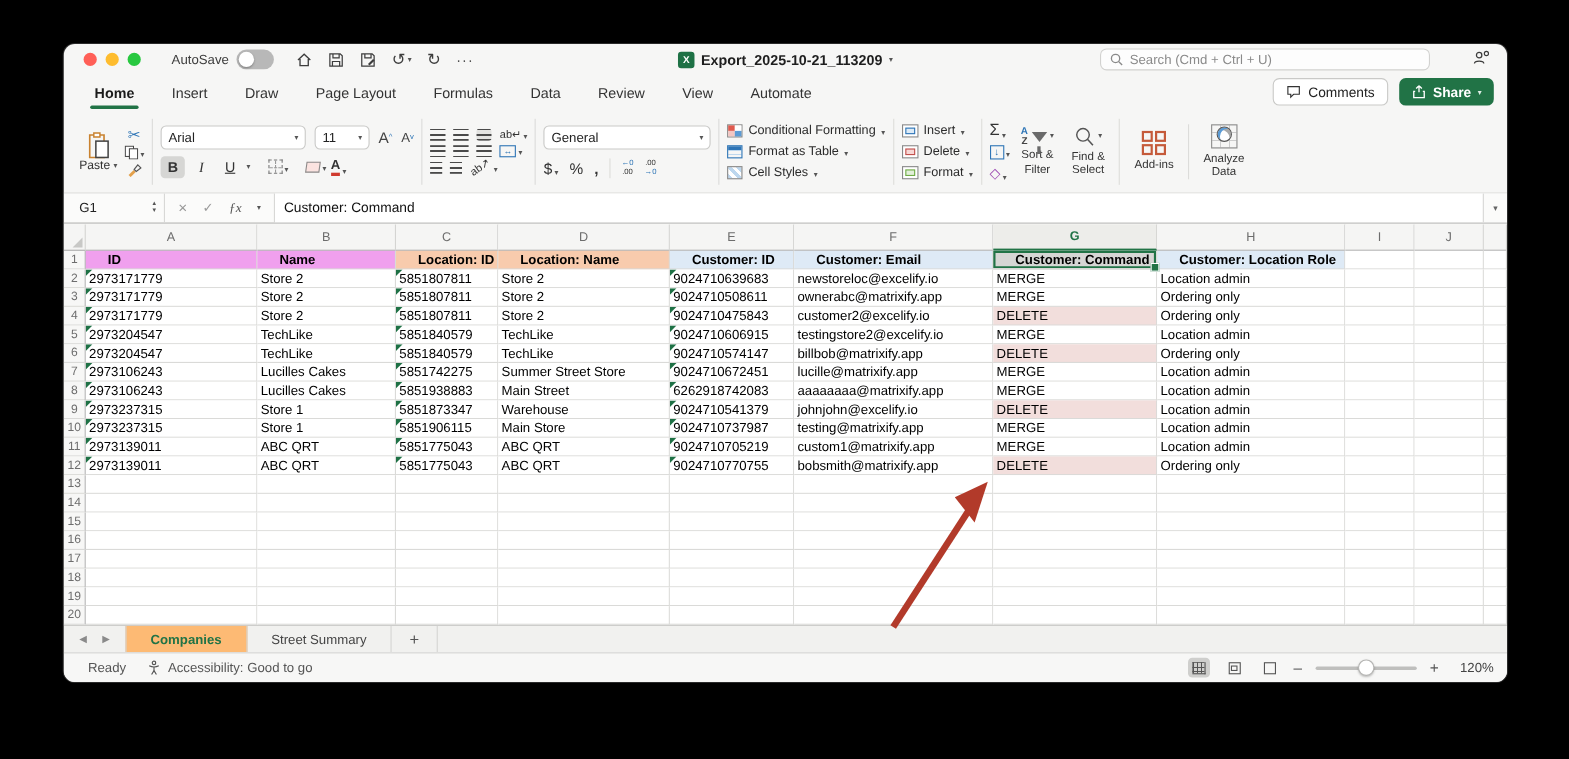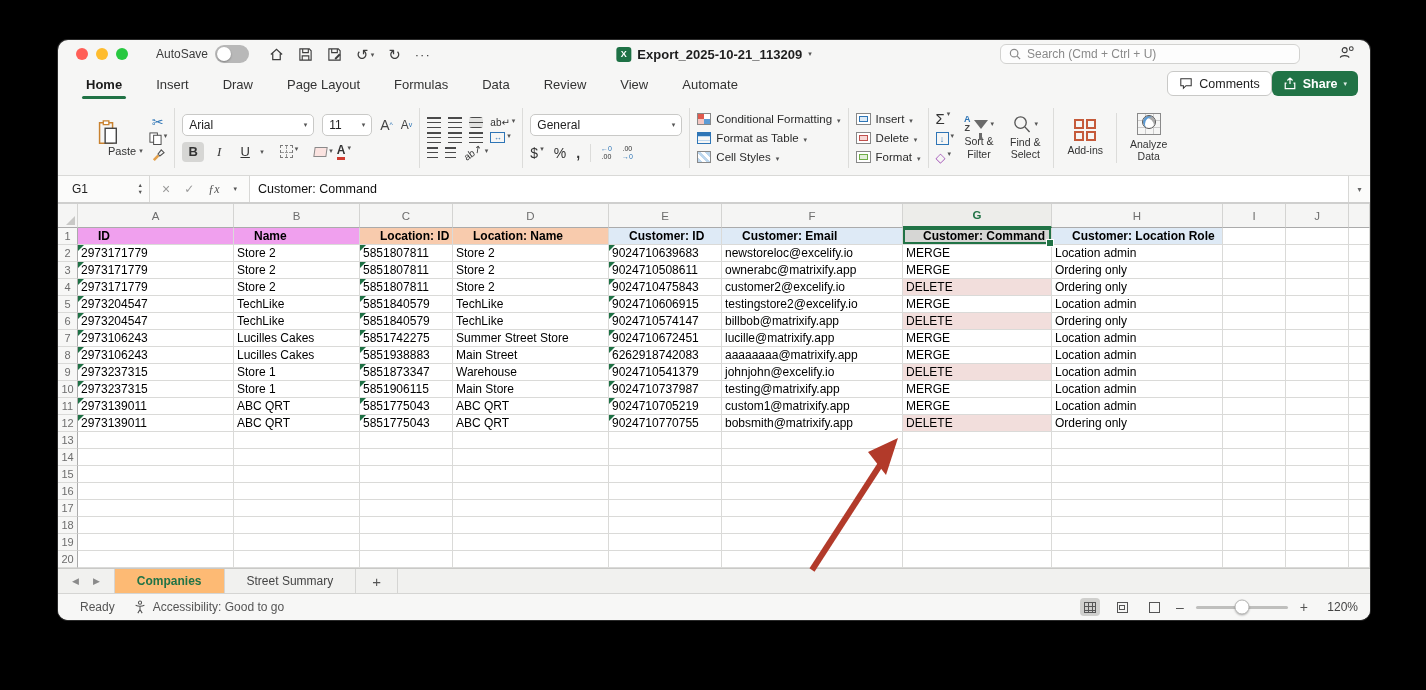--- a/index.html
+++ b/index.html
@@ -27,21 +27,21 @@
     display:flex;align-items:center;justify-content:center;}
   .search-pill{position:absolute;right:70px;top:4px;width:300px;height:20px;border:1px solid #D2D2D0;border-radius:6px;
     background:#FDFDFD;display:flex;align-items:center;gap:6px;padding:0 8px;color:#8a8a8a;font-size:12px;}
   .people{position:absolute;right:14px;top:5px;color:#3d3d3d;}
 
   
   .ribbontabs{height:32px;display:flex;align-items:center;padding:0 18px 0 26px;position:relative;}
   .rtab{font-size:13px;color:#333;margin-right:30px;padding:6px 2px;cursor:default;position:relative;}
   .rtab.active{font-weight:700;color:#1b1b1b;}
   .rtab.active::after{content:'';position:absolute;left:-2px;right:-2px;bottom:-1px;height:3px;border-radius:2px;background:var(--excel-green);}
-  .tabs-right{position:absolute;right:12px;top:3px;display:flex;align-items:center;text-align:right;}
+  .tabs-right{position:absolute;right:12px;top:3px;display:flex;gap:10px;align-items:center;text-align:right;}
   .comments-btn{display:flex;align-items:center;gap:6px;border:1px solid #C9C9C7;background:#fff;border-radius:6px;
     height:25px;padding:0 11px;font-size:12.5px;color:#222;}
   .share-btn{display:flex;align-items:center;gap:6px;background:var(--excel-green);border-radius:6px;height:25px;
     padding:0 11px;font-size:12.5px;color:#fff;font-weight:600;}
   .share-btn .mini-chev{color:#dfeee6;}
 
   
   .toolbar{height:76px;display:flex;align-items:center;padding:0 8px;border-bottom:1px solid #D9D9D7;}
   .vdiv{width:1px;height:60px;background:#DCDCDA;margin:0 7px;flex:none;}
   .grp{display:flex;flex:none;}
@@ -49,21 +49,21 @@
   .paste{display:flex;flex-direction:column;align-items:center;font-size:11px;color:#333;margin:0 6px;}
   .iconbtn{display:flex;align-items:center;justify-content:center;color:#444;font-size:14px;line-height:1;}
   .ddbox{border:1px solid #C9C9C7;background:#fff;border-radius:5px;height:22px;display:flex;align-items:center;
     padding:0 6px;font-size:12px;color:#222;justify-content:space-between;}
   .rowline{display:flex;align-items:center;gap:8px;}
   .fmtbtn{font-size:13px;color:#333;width:22px;height:20px;display:flex;align-items:center;justify-content:center;border-radius:4px;}
   .fmtbtn.activeb{background:#D6D6D4;font-weight:700;}
   .lines-ic{width:14px;height:11px;background:repeating-linear-gradient(to bottom,#4a4a4a 0 1.5px,transparent 1.5px 4.8px);}
   .lines-ic.short{width:11px;}
   .sel-lines{background-color:#E3E3E1;border-radius:3px;padding:3px;}
-  .miniic{display:flex;align-items:flex-start;gap:2px;}
+  .miniic{display:flex;align-items:flex-end;gap:2px;}
   .border-ic{width:13px;height:13px;border:1px dashed #7a7a7a;position:relative;}
   .border-ic::before{content:'';position:absolute;left:50%;top:0;bottom:0;border-left:1px dashed #9a9a9a;}
   .border-ic::after{content:'';position:absolute;top:50%;left:0;right:0;border-top:1px dashed #9a9a9a;}
   .fill-ic{width:13px;height:10px;background:#FBE3E0;border:1px solid #8a8a8a;transform:skewX(-8deg);}
   .fontcolor-ic{font-size:12px;color:#333;border-bottom:3px solid #D03B2F;line-height:1;padding-bottom:1px;font-weight:600;}
   .merge-ic{width:15px;height:11px;border:1px solid #2E75B6;display:flex;align-items:center;justify-content:center;color:#2E75B6;font-size:8px;}
   .wrap-ic{font-size:10px;color:#333;}
   .num-sym{font-size:14px;color:#333;}
   .dec-ic{font-size:7px;color:#333;line-height:1.1;text-align:center;}
   .dec-ic .b{color:#2E75B6;}
@@ -252,21 +252,21 @@
 
     <div class="toolbar">
 
       <div class="grp" style="align-items:center;">
         <div class="paste">
           <svg width="24" height="26" viewBox="0 0 24 28">
             <path d="M4 4 H18 V26 H4 Z" fill="none" stroke="#C9822F" stroke-width="1.6"></path>
             <path d="M8 2 H14 V6 H8 Z" fill="#fff" stroke="#C9822F" stroke-width="1.4"></path>
             <rect x="10" y="10" width="12" height="16" fill="#fff" stroke="#444" stroke-width="1.5"></rect>
           </svg>
-          <span style="display:flex;align-items:center;gap:3px;margin-left:36px;">
+          <span style="display:flex;align-items:center;gap:3px;">
               <span>Paste</span>
               <span class="mini-chev">▾</span>
             </span>
         </div>
         <div class="stackcol" style="gap:3px;">
           <span class="iconbtn" style="color:#2E75B6;">✂</span>
           <span class="miniic">
             <svg width="13" height="13" viewBox="0 0 14 14">
                 <rect x="1" y="1" width="8" height="10" fill="#fff" stroke="#444"></rect>
                 <rect x="5" y="3.5" width="8" height="10" fill="#fff" stroke="#444"></rect>

